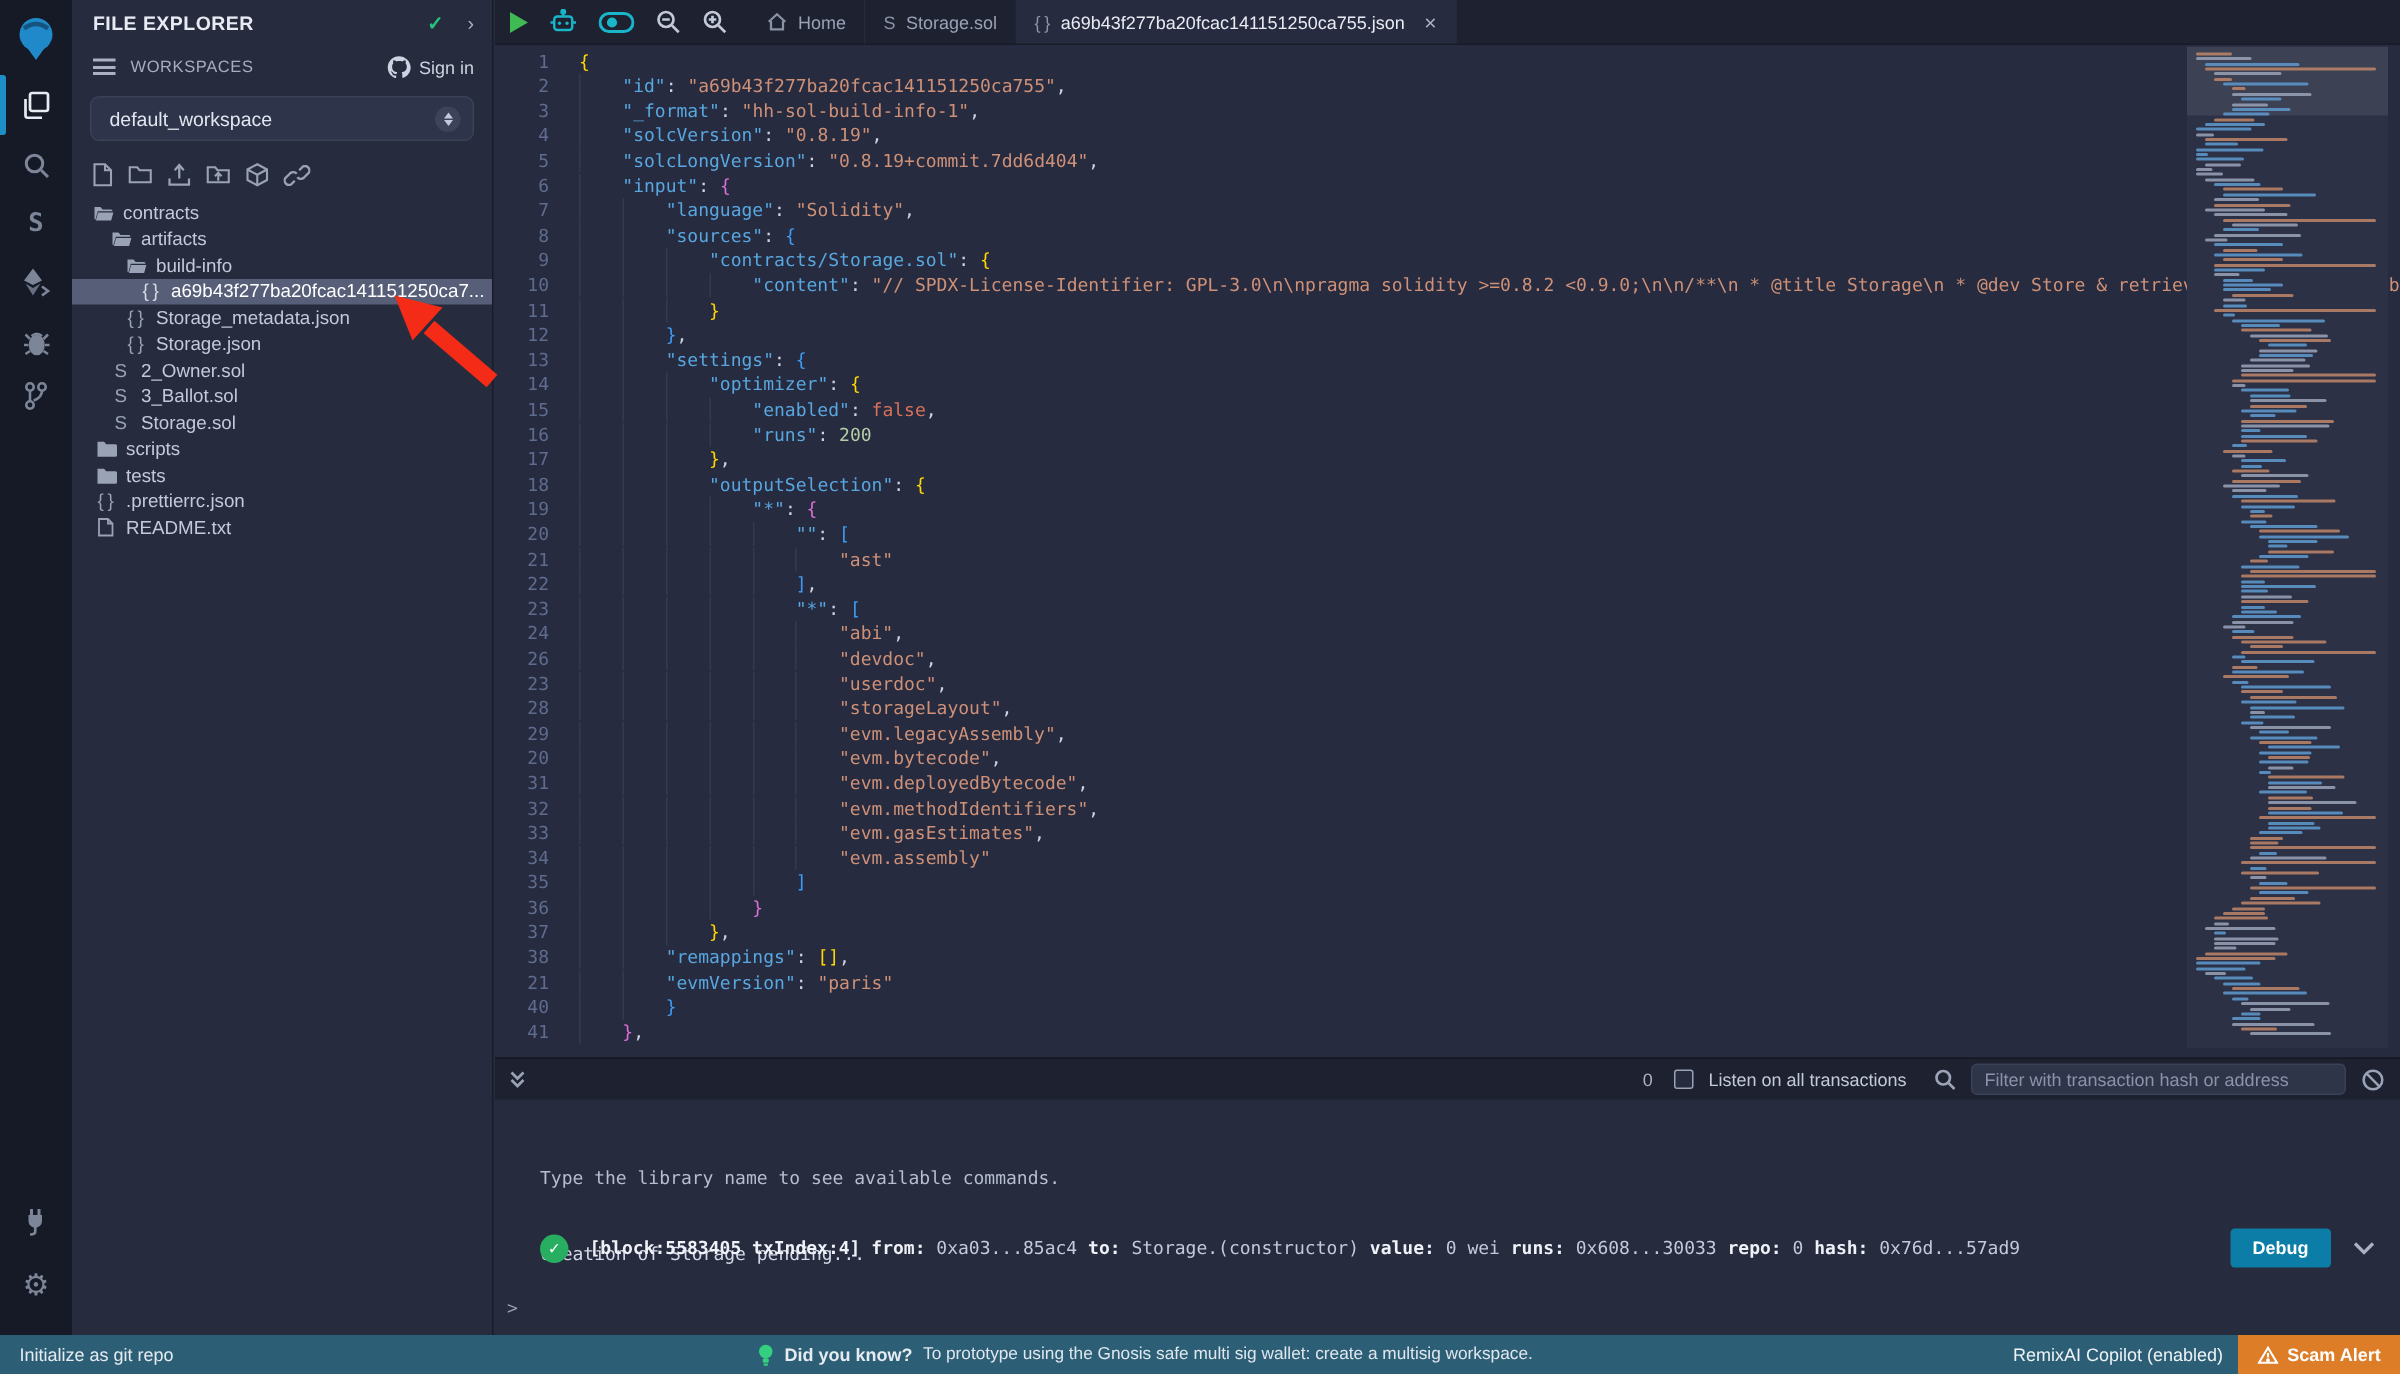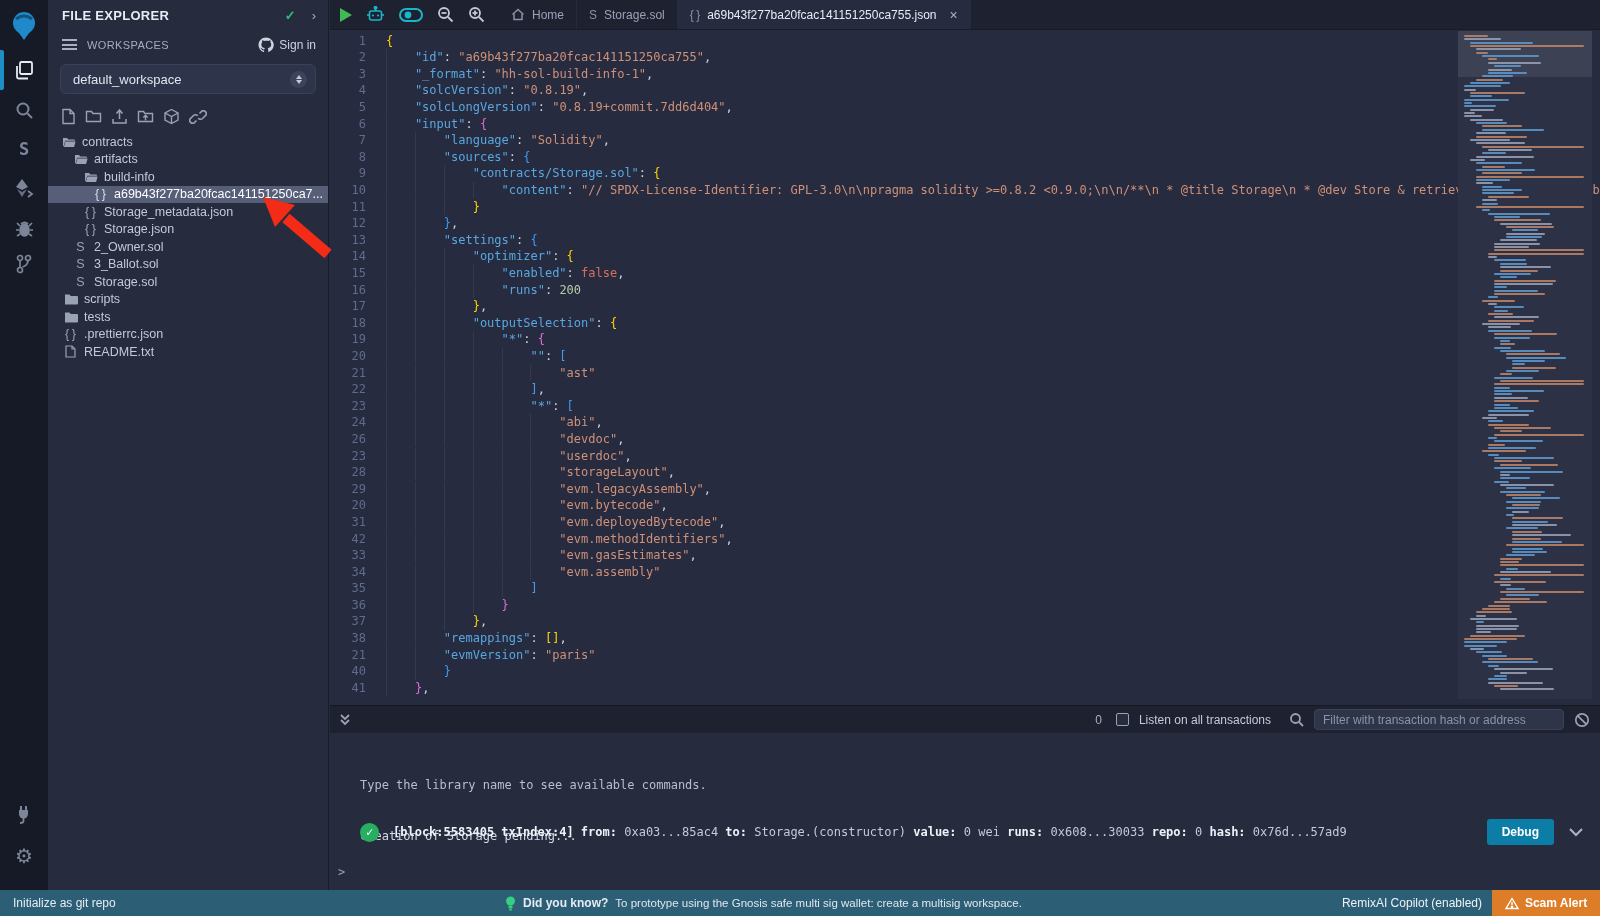--- a/index.html
+++ b/index.html
@@ -412,21 +412,21 @@
         <div class="cl"><span class="ln">21</span><span class="ct"><span class="ig"></span><span class="ig"></span><span class="ig"></span><span class="ig"></span><span class="ig"></span><span class="ig"></span><span class="tk-s">"ast"</span></span></div>
         <div class="cl"><span class="ln">22</span><span class="ct"><span class="ig"></span><span class="ig"></span><span class="ig"></span><span class="ig"></span><span class="ig"></span><span class="tk-b3">]</span><span class="tk-p">,</span></span></div>
         <div class="cl"><span class="ln">23</span><span class="ct"><span class="ig"></span><span class="ig"></span><span class="ig"></span><span class="ig"></span><span class="ig"></span><span class="tk-k">"*"</span><span class="tk-p">: </span><span class="tk-b3">[</span></span></div>
         <div class="cl"><span class="ln">24</span><span class="ct"><span class="ig"></span><span class="ig"></span><span class="ig"></span><span class="ig"></span><span class="ig"></span><span class="ig"></span><span class="tk-s">"abi"</span><span class="tk-p">,</span></span></div>
         <div class="cl"><span class="ln">26</span><span class="ct"><span class="ig"></span><span class="ig"></span><span class="ig"></span><span class="ig"></span><span class="ig"></span><span class="ig"></span><span class="tk-s">"devdoc"</span><span class="tk-p">,</span></span></div>
         <div class="cl"><span class="ln">23</span><span class="ct"><span class="ig"></span><span class="ig"></span><span class="ig"></span><span class="ig"></span><span class="ig"></span><span class="ig"></span><span class="tk-s">"userdoc"</span><span class="tk-p">,</span></span></div>
         <div class="cl"><span class="ln">28</span><span class="ct"><span class="ig"></span><span class="ig"></span><span class="ig"></span><span class="ig"></span><span class="ig"></span><span class="ig"></span><span class="tk-s">"storageLayout"</span><span class="tk-p">,</span></span></div>
         <div class="cl"><span class="ln">29</span><span class="ct"><span class="ig"></span><span class="ig"></span><span class="ig"></span><span class="ig"></span><span class="ig"></span><span class="ig"></span><span class="tk-s">"evm.legacyAssembly"</span><span class="tk-p">,</span></span></div>
         <div class="cl"><span class="ln">20</span><span class="ct"><span class="ig"></span><span class="ig"></span><span class="ig"></span><span class="ig"></span><span class="ig"></span><span class="ig"></span><span class="tk-s">"evm.bytecode"</span><span class="tk-p">,</span></span></div>
         <div class="cl"><span class="ln">31</span><span class="ct"><span class="ig"></span><span class="ig"></span><span class="ig"></span><span class="ig"></span><span class="ig"></span><span class="ig"></span><span class="tk-s">"evm.deployedBytecode"</span><span class="tk-p">,</span></span></div>
-        <div class="cl"><span class="ln">42</span><span class="ct"><span class="ig"></span><span class="ig"></span><span class="ig"></span><span class="ig"></span><span class="ig"></span><span class="ig"></span><span class="tk-s">"evm.methodIdentifiers"</span><span class="tk-p">,</span></span></div>
+        <div class="cl"><span class="ln">32</span><span class="ct"><span class="ig"></span><span class="ig"></span><span class="ig"></span><span class="ig"></span><span class="ig"></span><span class="ig"></span><span class="tk-s">"evm.methodIdentifiers"</span><span class="tk-p">,</span></span></div>
         <div class="cl"><span class="ln">33</span><span class="ct"><span class="ig"></span><span class="ig"></span><span class="ig"></span><span class="ig"></span><span class="ig"></span><span class="ig"></span><span class="tk-s">"evm.gasEstimates"</span><span class="tk-p">,</span></span></div>
         <div class="cl"><span class="ln">34</span><span class="ct"><span class="ig"></span><span class="ig"></span><span class="ig"></span><span class="ig"></span><span class="ig"></span><span class="ig"></span><span class="tk-s">"evm.assembly"</span></span></div>
         <div class="cl"><span class="ln">35</span><span class="ct"><span class="ig"></span><span class="ig"></span><span class="ig"></span><span class="ig"></span><span class="ig"></span><span class="tk-b3">]</span></span></div>
         <div class="cl"><span class="ln">36</span><span class="ct"><span class="ig"></span><span class="ig"></span><span class="ig"></span><span class="ig"></span><span class="tk-b2">}</span></span></div>
         <div class="cl"><span class="ln">37</span><span class="ct"><span class="ig"></span><span class="ig"></span><span class="ig"></span><span class="tk-b1">}</span><span class="tk-p">,</span></span></div>
         <div class="cl"><span class="ln">38</span><span class="ct"><span class="ig"></span><span class="ig"></span><span class="tk-k">"remappings"</span><span class="tk-p">: </span><span class="tk-b1">[]</span><span class="tk-p">,</span></span></div>
         <div class="cl"><span class="ln">21</span><span class="ct"><span class="ig"></span><span class="ig"></span><span class="tk-k">"evmVersion"</span><span class="tk-p">: </span><span class="tk-s">"paris"</span></span></div>
         <div class="cl"><span class="ln">40</span><span class="ct"><span class="ig"></span><span class="ig"></span><span class="tk-b3">}</span></span></div>
         <div class="cl"><span class="ln">41</span><span class="ct"><span class="ig"></span><span class="tk-b2">}</span><span class="tk-p">,</span></span></div>
       </div>

